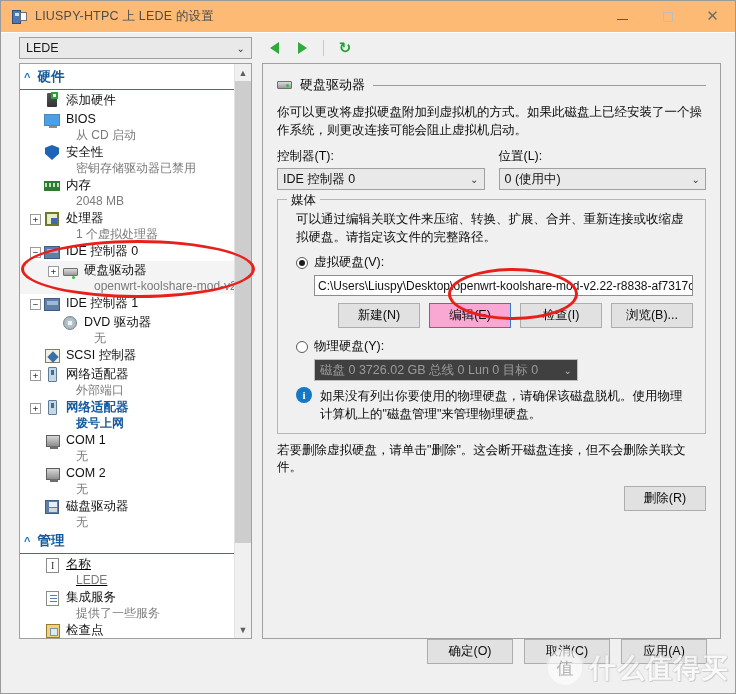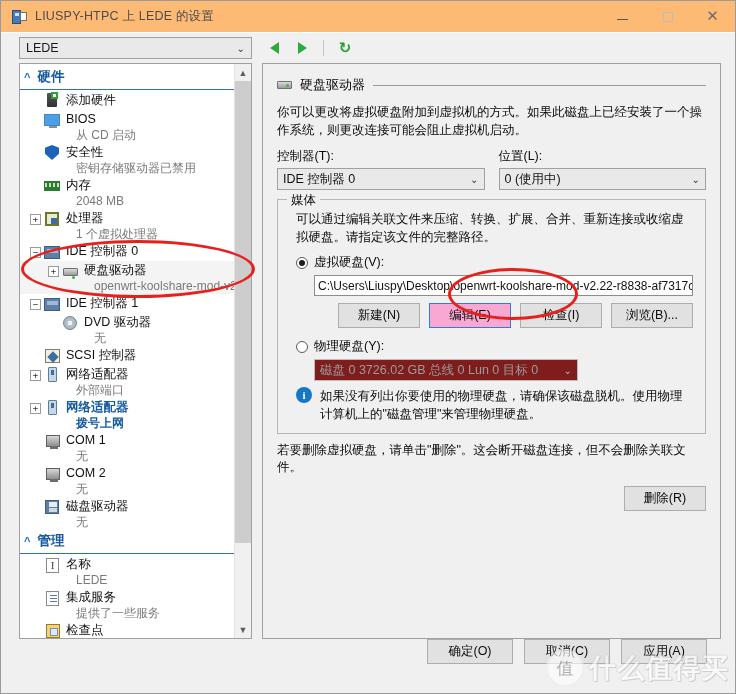--- a/index.html
+++ b/index.html
@@ -134,21 +134,21 @@
   .pdesc{font-size:12.5px;line-height:18px;color:#0b0b0b;margin-bottom:9px;}
   .row2{display:flex;gap:14px;margin-bottom:9px;}
   .fld{flex:1 1 0;min-width:0;}
   .flabel{font-size:12.5px;color:#0b0b0b;margin-bottom:3px;}
   .combo{
     height:22px;background:#e9e9e9;border:1px solid #a0a0a0;box-sizing:border-box;
     display:flex;align-items:center;padding:0 5px;font-size:12.5px;color:#111;
   }
   .combo .cl{flex:1 1 auto;white-space:nowrap;overflow:hidden;}
   .combo .cv{color:#3a3a3a;font-size:10px;}
-  .combo.disabled{background:#7f1d1d;color:#9b9b9b;border-color:#bcbcbc;}
+  .combo.disabled{background:#404040;color:#9b9b9b;border-color:#bcbcbc;}
   .combo.disabled .cv{color:#b5b5b5;}
   .gbox{border:1px solid #b6b6b6;padding:10px 12px 10px 12px;position:relative;margin-bottom:8px;}
   .gbox>.gtitle{position:absolute;left:9px;top:-8px;background:#f0f0f0;padding:0 4px;font-size:12.5px;color:#0b0b0b;}
   .gtext{font-size:12.5px;line-height:18px;color:#0b0b0b;margin:0 0 8px 6px;}
   .radio-row{display:flex;align-items:center;gap:6px;margin:0 0 4px 6px;}
   .radio{width:12px;height:12px;border:1px solid #5a5a5a;border-radius:50%;box-sizing:border-box;background:#fff;position:relative;flex:0 0 auto;}
   .radio.on:after{content:"";position:absolute;left:2px;top:2px;width:6px;height:6px;border-radius:50%;background:#1d1d1d;}
   .radio-row .rl{font-size:12.5px;color:#0b0b0b;}
   .txtinput{
     margin-left:24px;height:21px;background:#ffffff;border:1px solid #8d8d8d;
@@ -371,21 +371,21 @@
             </span>
             <span class="txts">
               <span class="t1">磁盘驱动器</span>
               <span class="t2">无</span>
             </span>
           </div>
           <div class="group">
             <span class="chev">^</span>
             <span class="gl">管理</span>
           </div>
-          <div class="node" style="padding-left: 10px;">
+          <div class="node" style="padding-left: 10px; text-decoration: underline;">
             <span class="exp none"></span>
             <span class="ico">
               <span class="i-name" style="position: absolute;"></span>
             </span>
             <span class="txts">
               <span class="t1">名称</span>
               <span class="t2">LEDE</span>
             </span>
           </div>
           <div class="node" style="padding-left: 10px;">

